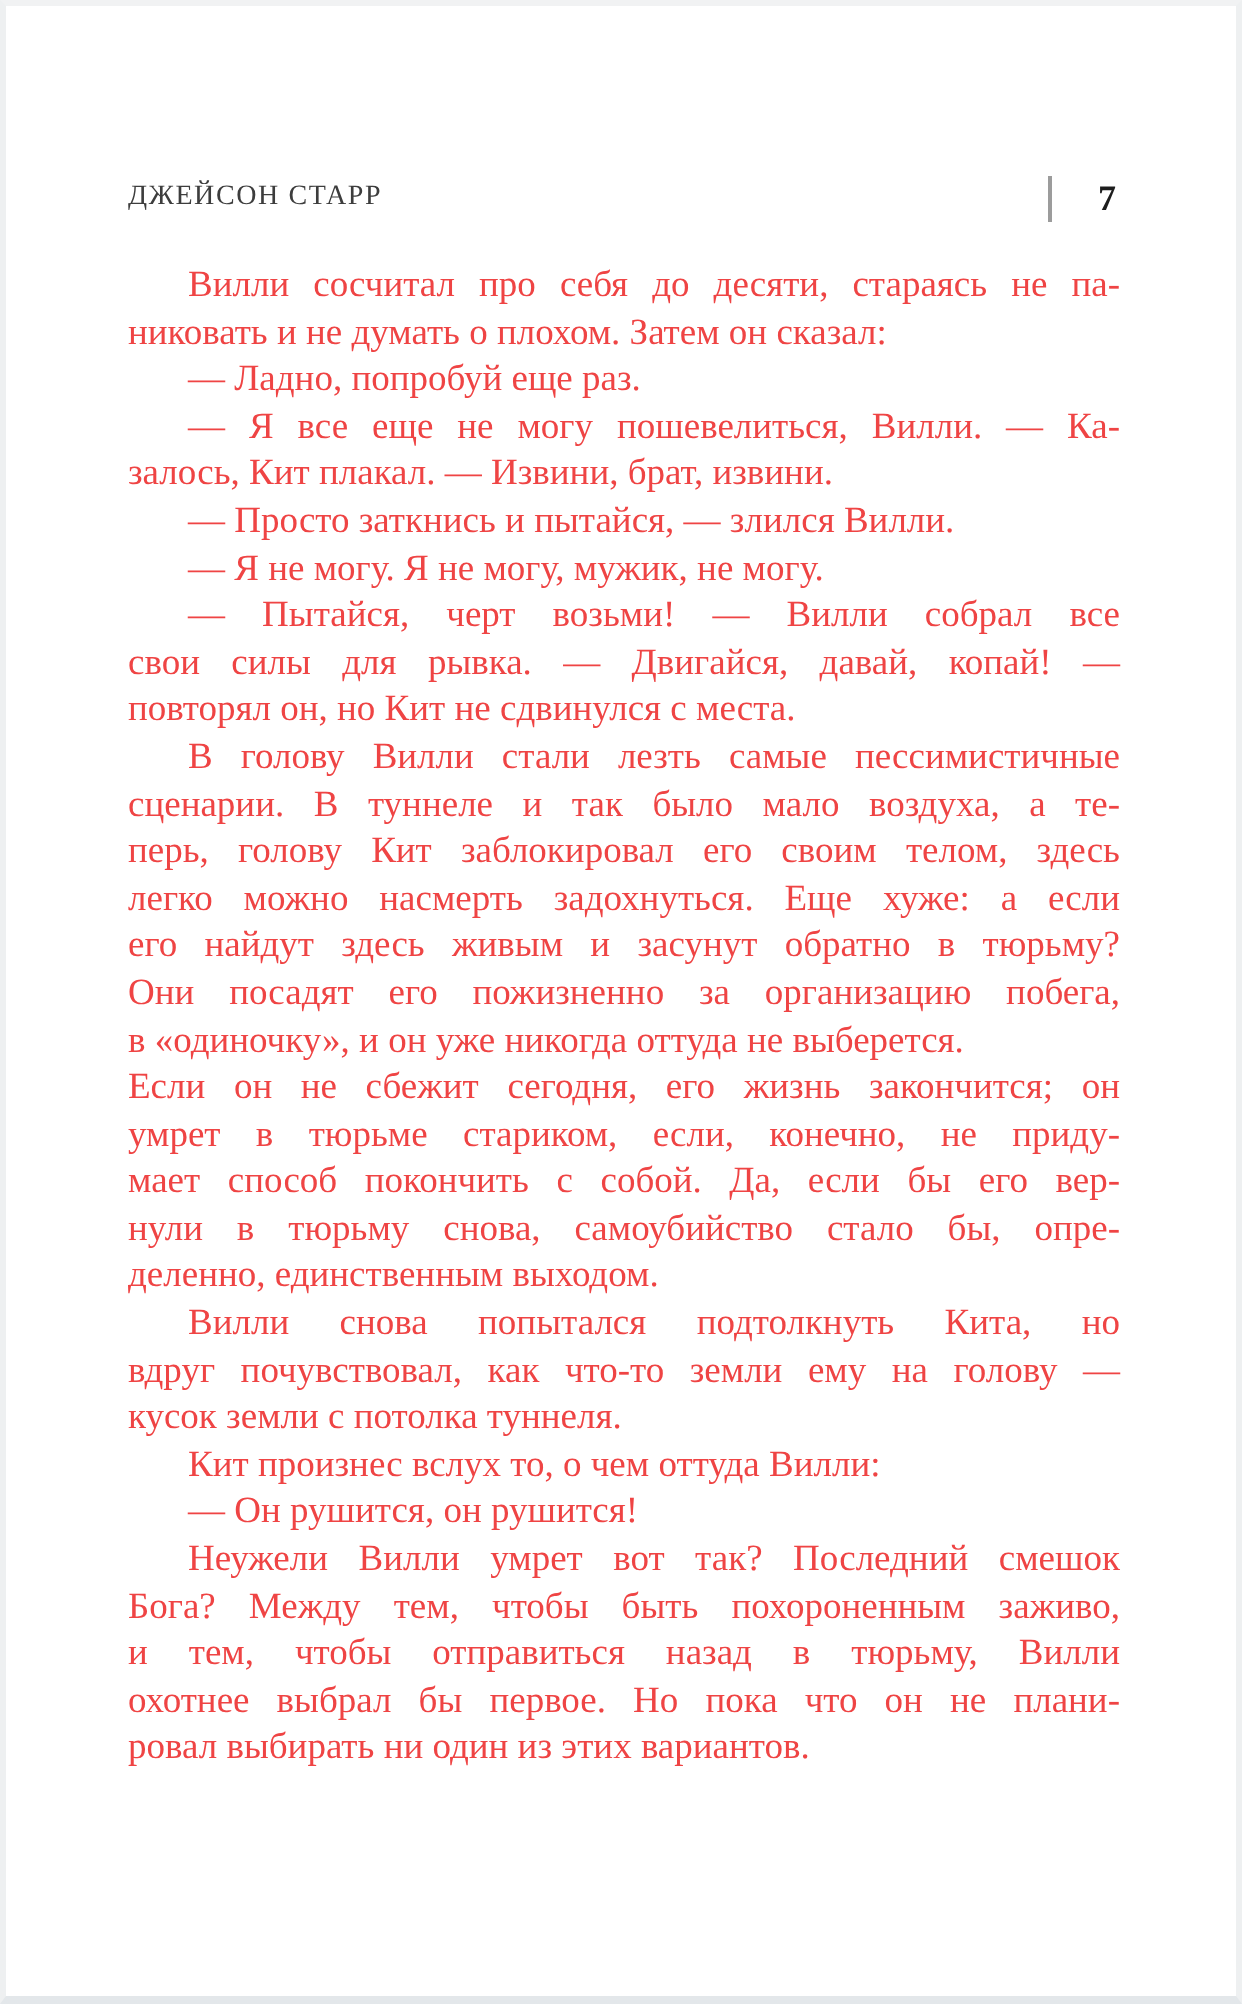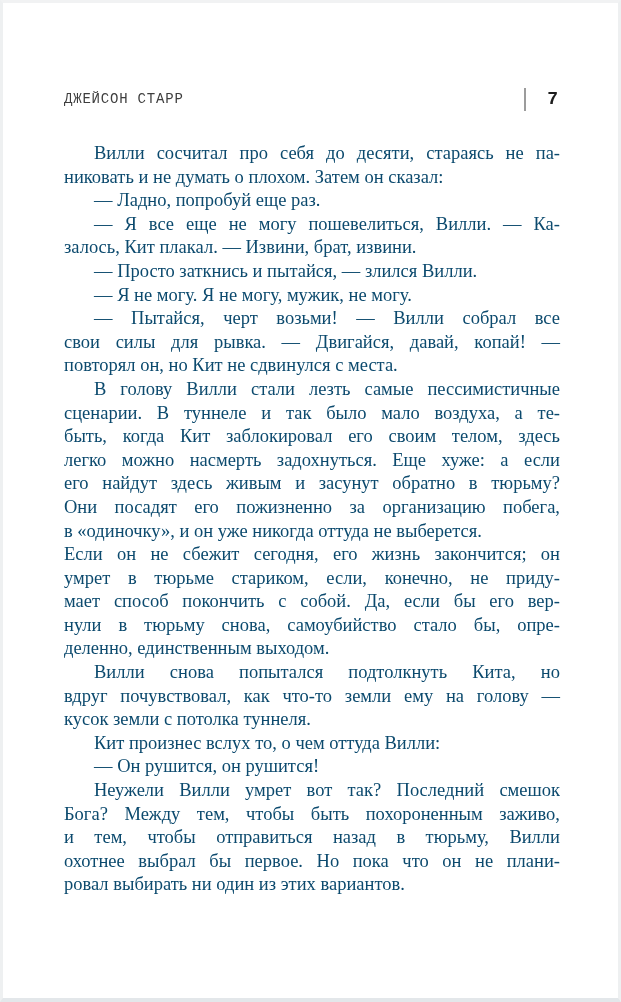--- a/index.html
+++ b/index.html
@@ -17,21 +17,21 @@
   }
   .running-header {
     position: absolute;
     top: 84px;
     left: 61px;
     right: 60px;
     height: 24px;
     display: flex;
     justify-content: space-between;
     align-items: center;
-    font-family: Liberation Mono, monospace;
+    font-family: Liberation Serif, serif;
   }
   .author {
     font-size: 14px;
     letter-spacing: 0.8px;
     color: #3d3d3d;
     font-weight: 400;
   }
   .pageno-group {
     display: flex;
     align-items: center;
@@ -44,24 +44,24 @@
   }
   .pageno {
     font-size: 18px;
     font-weight: 700;
     color: #1d1d1d;
     min-width: 12px;
     text-align: right;
   }
   .body-text {
     position: absolute;
-    top: 139px;
+    top: 129px;
     left: 61px;
     width: 496px;
-    color: #0c4a6e;
+    color: #ef4444;
     font-size: 18.5px;
   }
   .para { margin: 0; }
   .line {
     line-height: 23.6px;
     white-space: normal;
     text-align: justify;
     text-align-last: justify;
     -moz-text-align-last: justify;
   }
@@ -103,21 +103,21 @@
         <div class="line first last">— Я не могу. Я не могу, мужик, не могу.</div>
       </div>
       <div class="para">
         <div class="line first">— Пытайся, черт возьми! — Вилли собрал все</div>
         <div class="line">свои силы для рывка. — Двигайся, давай, копай! —</div>
         <div class="line last">повторял он, но Кит не сдвинулся с места.</div>
       </div>
       <div class="para">
         <div class="line first">В голову Вилли стали лезть самые пессимистичные</div>
         <div class="line">сценарии. В туннеле и так было мало воздуха, а те-</div>
-        <div class="line">быть, когда Кит заблокировал его своим телом, здесь</div>
+        <div class="line">перь, голову Кит заблокировал его своим телом, здесь</div>
         <div class="line">легко можно насмерть задохнуться. Еще хуже: а если</div>
         <div class="line">его найдут здесь живым и засунут обратно в тюрьму?</div>
         <div class="line">Они посадят его пожизненно за организацию побега,</div>
         <div class="line last">в «одиночку», и он уже никогда оттуда не выберется.</div>
       </div>
       <div class="para">
         <div class="line">Если он не сбежит сегодня, его жизнь закончится; он</div>
         <div class="line">умрет в тюрьме стариком, если, конечно, не приду-</div>
         <div class="line">мает способ покончить с собой. Да, если бы его вер-</div>
         <div class="line">нули в тюрьму снова, самоубийство стало бы, опре-</div>

